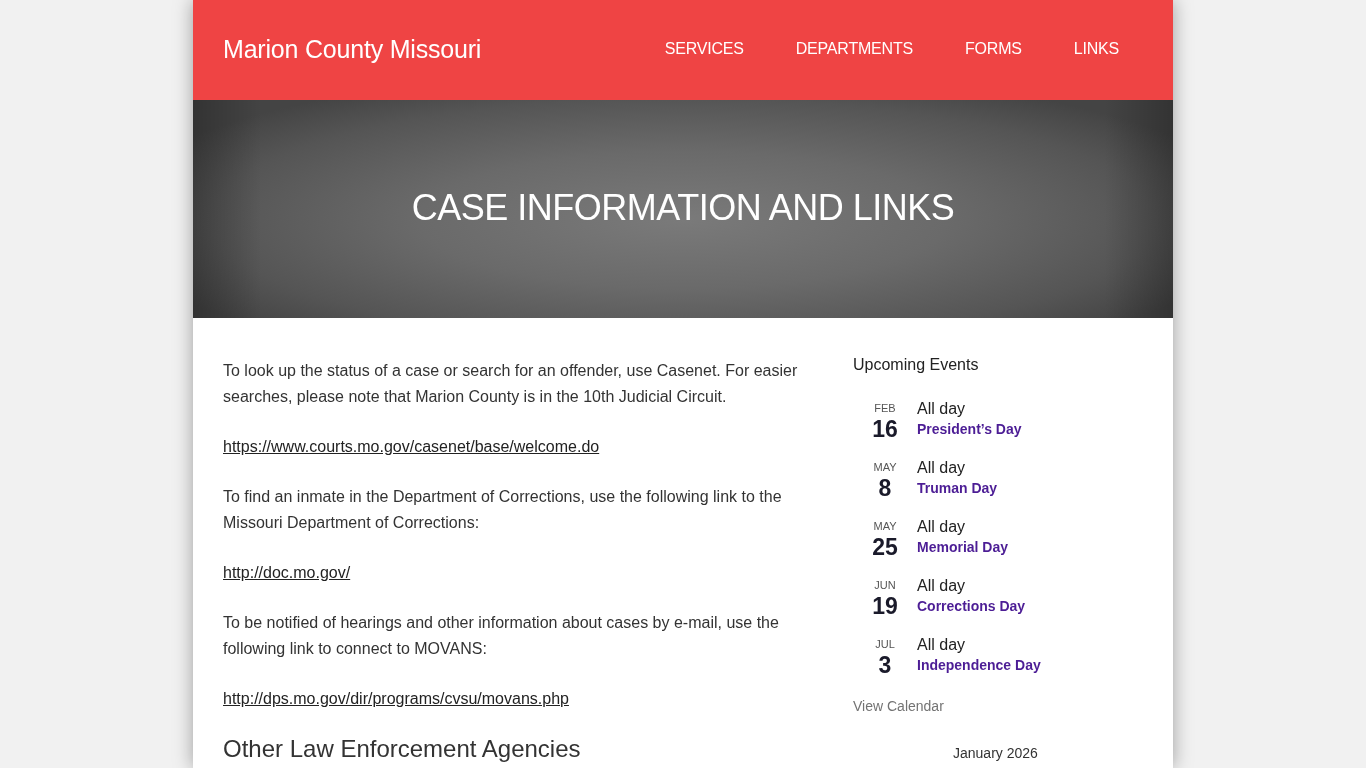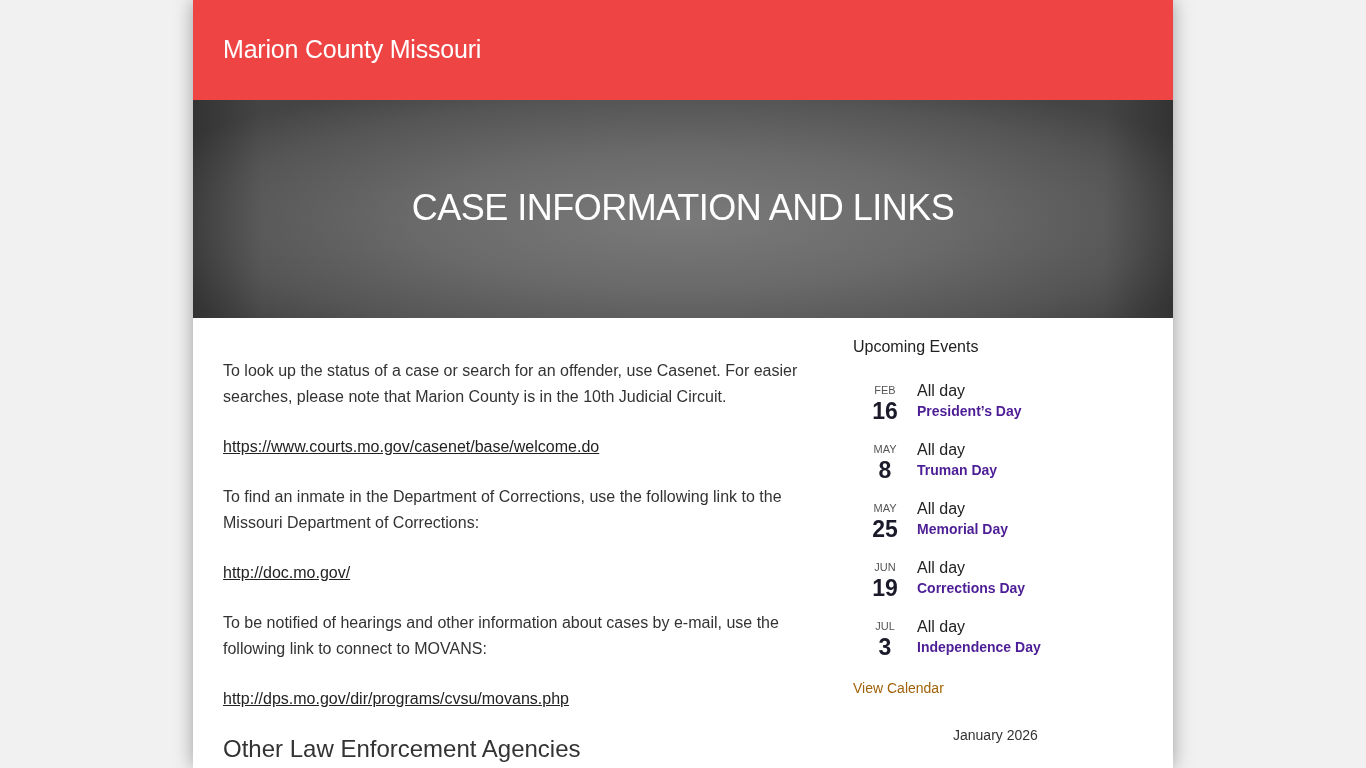--- a/index.html
+++ b/index.html
@@ -54,44 +54,50 @@
       width: 580px; padding-top: 40px; color: #333333;
       font-size: 16px; line-height: 26px;
     }
     .main p { margin-bottom: 24px; }
     .main a { color: #222222; text-decoration: underline; }
     .main h2 {
       font-size: 24px; font-weight: normal; color: #333333;
       margin-top: -2px; line-height: 30px;
     }
     .sidebar {
-      margin-left: 50px; width: 290px; padding-top: 20px;
+      margin-left: 50px; width: 290px; padding-top: 38px;
     }
     .sidebar h3 {
       font-size: 16px; font-weight: normal; color: #222222; margin-bottom: 28px;
     }
     .event { display: flex; height: 59px; }
     .event-date { width: 64px; text-align: center; }
     .event-month { font-size: 11px; color: #555555; line-height: 13px; display: block; }
     .event-day { font-size: 23px; font-weight: bold; color: #1a1a2a; line-height: 28px; display: block; }
     .event-info { padding-left: 0; }
     .event-time { font-size: 16px; color: #222222; line-height: 13px; display: block; }
     .event-title { font-size: 14px; font-weight: bold; color: #4c1d95; line-height: 20px; margin-top: 4px; display: block; }
-    .view-cal { color: #a16207; font-size: 14px; text-decoration: none; display: inline-block; margin-top: -5px; }
+    .view-cal { color: #737373; font-size: 14px; text-decoration: none; display: inline-block; margin-top: -5px; }
     .cal-month {
       font-size: 14px; color: #333; margin-top: 30px; padding-left: 100px;
       height: 10px; overflow: visible;
     }
   </style>
 </head>
 <body>
 
 <div class="page">
   <header class="header">
     <div class="site-title">Marion County Missouri</div>
+    <nav class="nav">
+      <a href="#">SERVICES</a>
+      <a href="#">DEPARTMENTS</a>
+      <a href="#">FORMS</a>
+      <a href="#">LINKS</a>
+    </nav>
   </header>
 
   <section class="banner">
     <h1>CASE INFORMATION AND LINKS</h1>
   </section>
 
   <div class="content">
     <main class="main">
       <p>To look up the status of a case or search for an offender, use Casenet. For easier searches, please note that Marion County is in the 10th Judicial Circuit.</p>
       <p><a href="#">https://www.courts.mo.gov/casenet/base/welcome.do</a></p>

